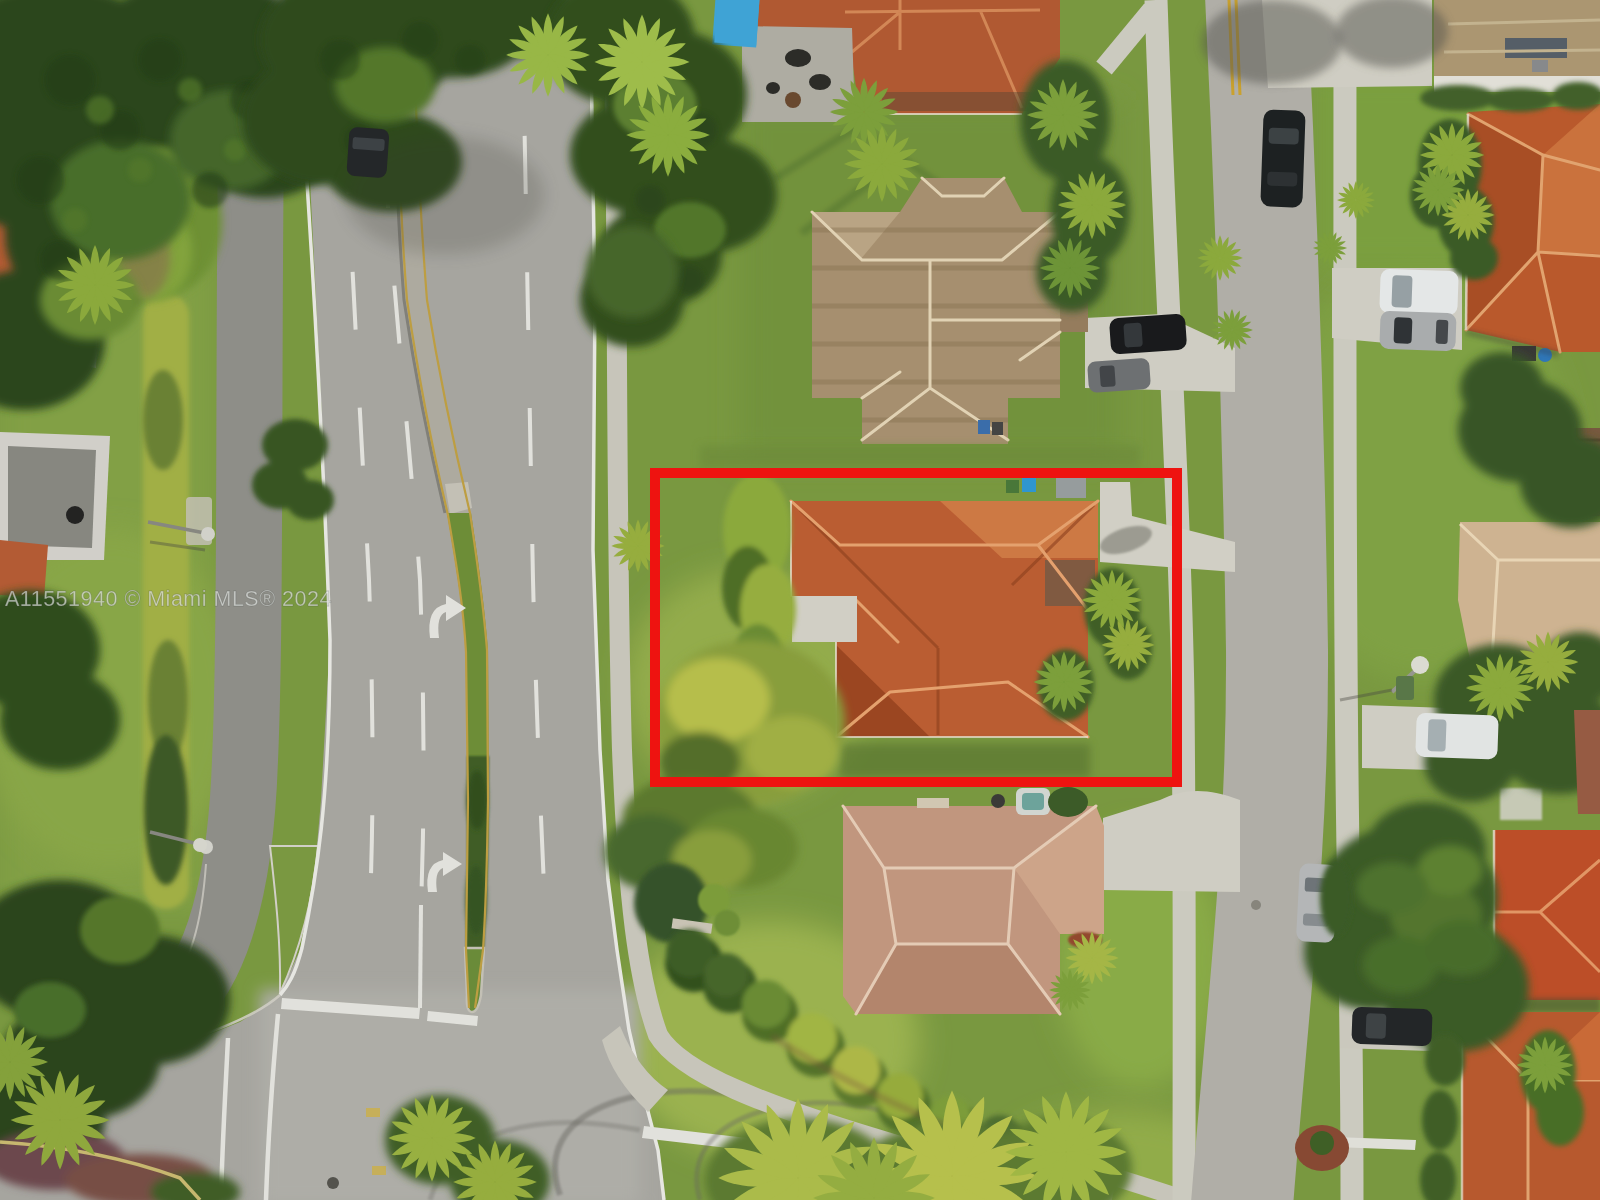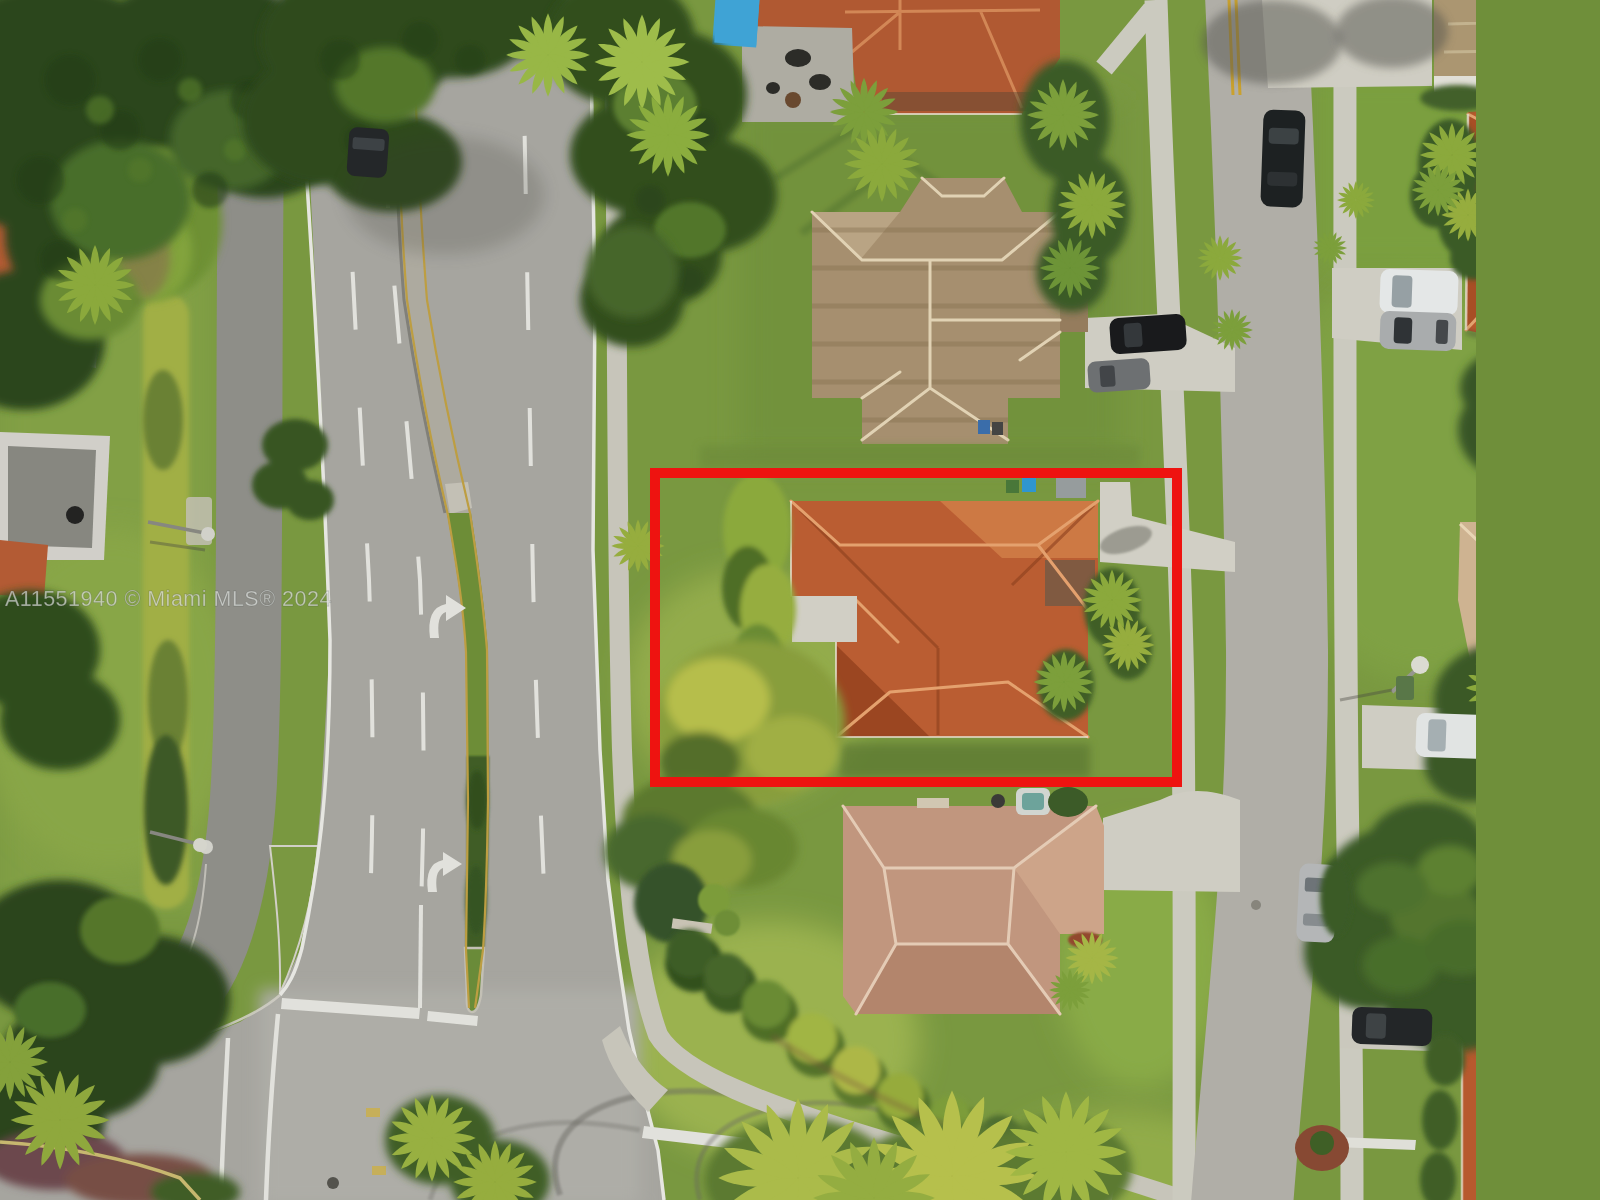--- a/index.html
+++ b/index.html
@@ -1,14 +1,14 @@
 <!DOCTYPE html>
 <html><head><meta charset="utf-8"><title>aerial</title><style>
 html,body{margin:0;padding:0;background:#6f8f3a;}
-#stage{width:1476px;height:1200px;position:relative;overflow:hidden;font-family:"Liberation Sans",sans-serif;}
+#stage{width:1600px;height:1200px;position:relative;overflow:hidden;font-family:"Liberation Sans",sans-serif;}
 </style></head><body>
 <div id="stage">
 <svg width="1600" height="1200" viewBox="0 0 1600 1200" xmlns="http://www.w3.org/2000/svg">
 <defs>
 <filter id="b1" x="-50%" y="-50%" width="200%" height="200%">
           <feGaussianBlur stdDeviation="1.2"></feGaussianBlur>
         </filter>
 <filter id="b2" x="-50%" y="-50%" width="200%" height="200%">
           <feGaussianBlur stdDeviation="2.5"></feGaussianBlur>
         </filter>

